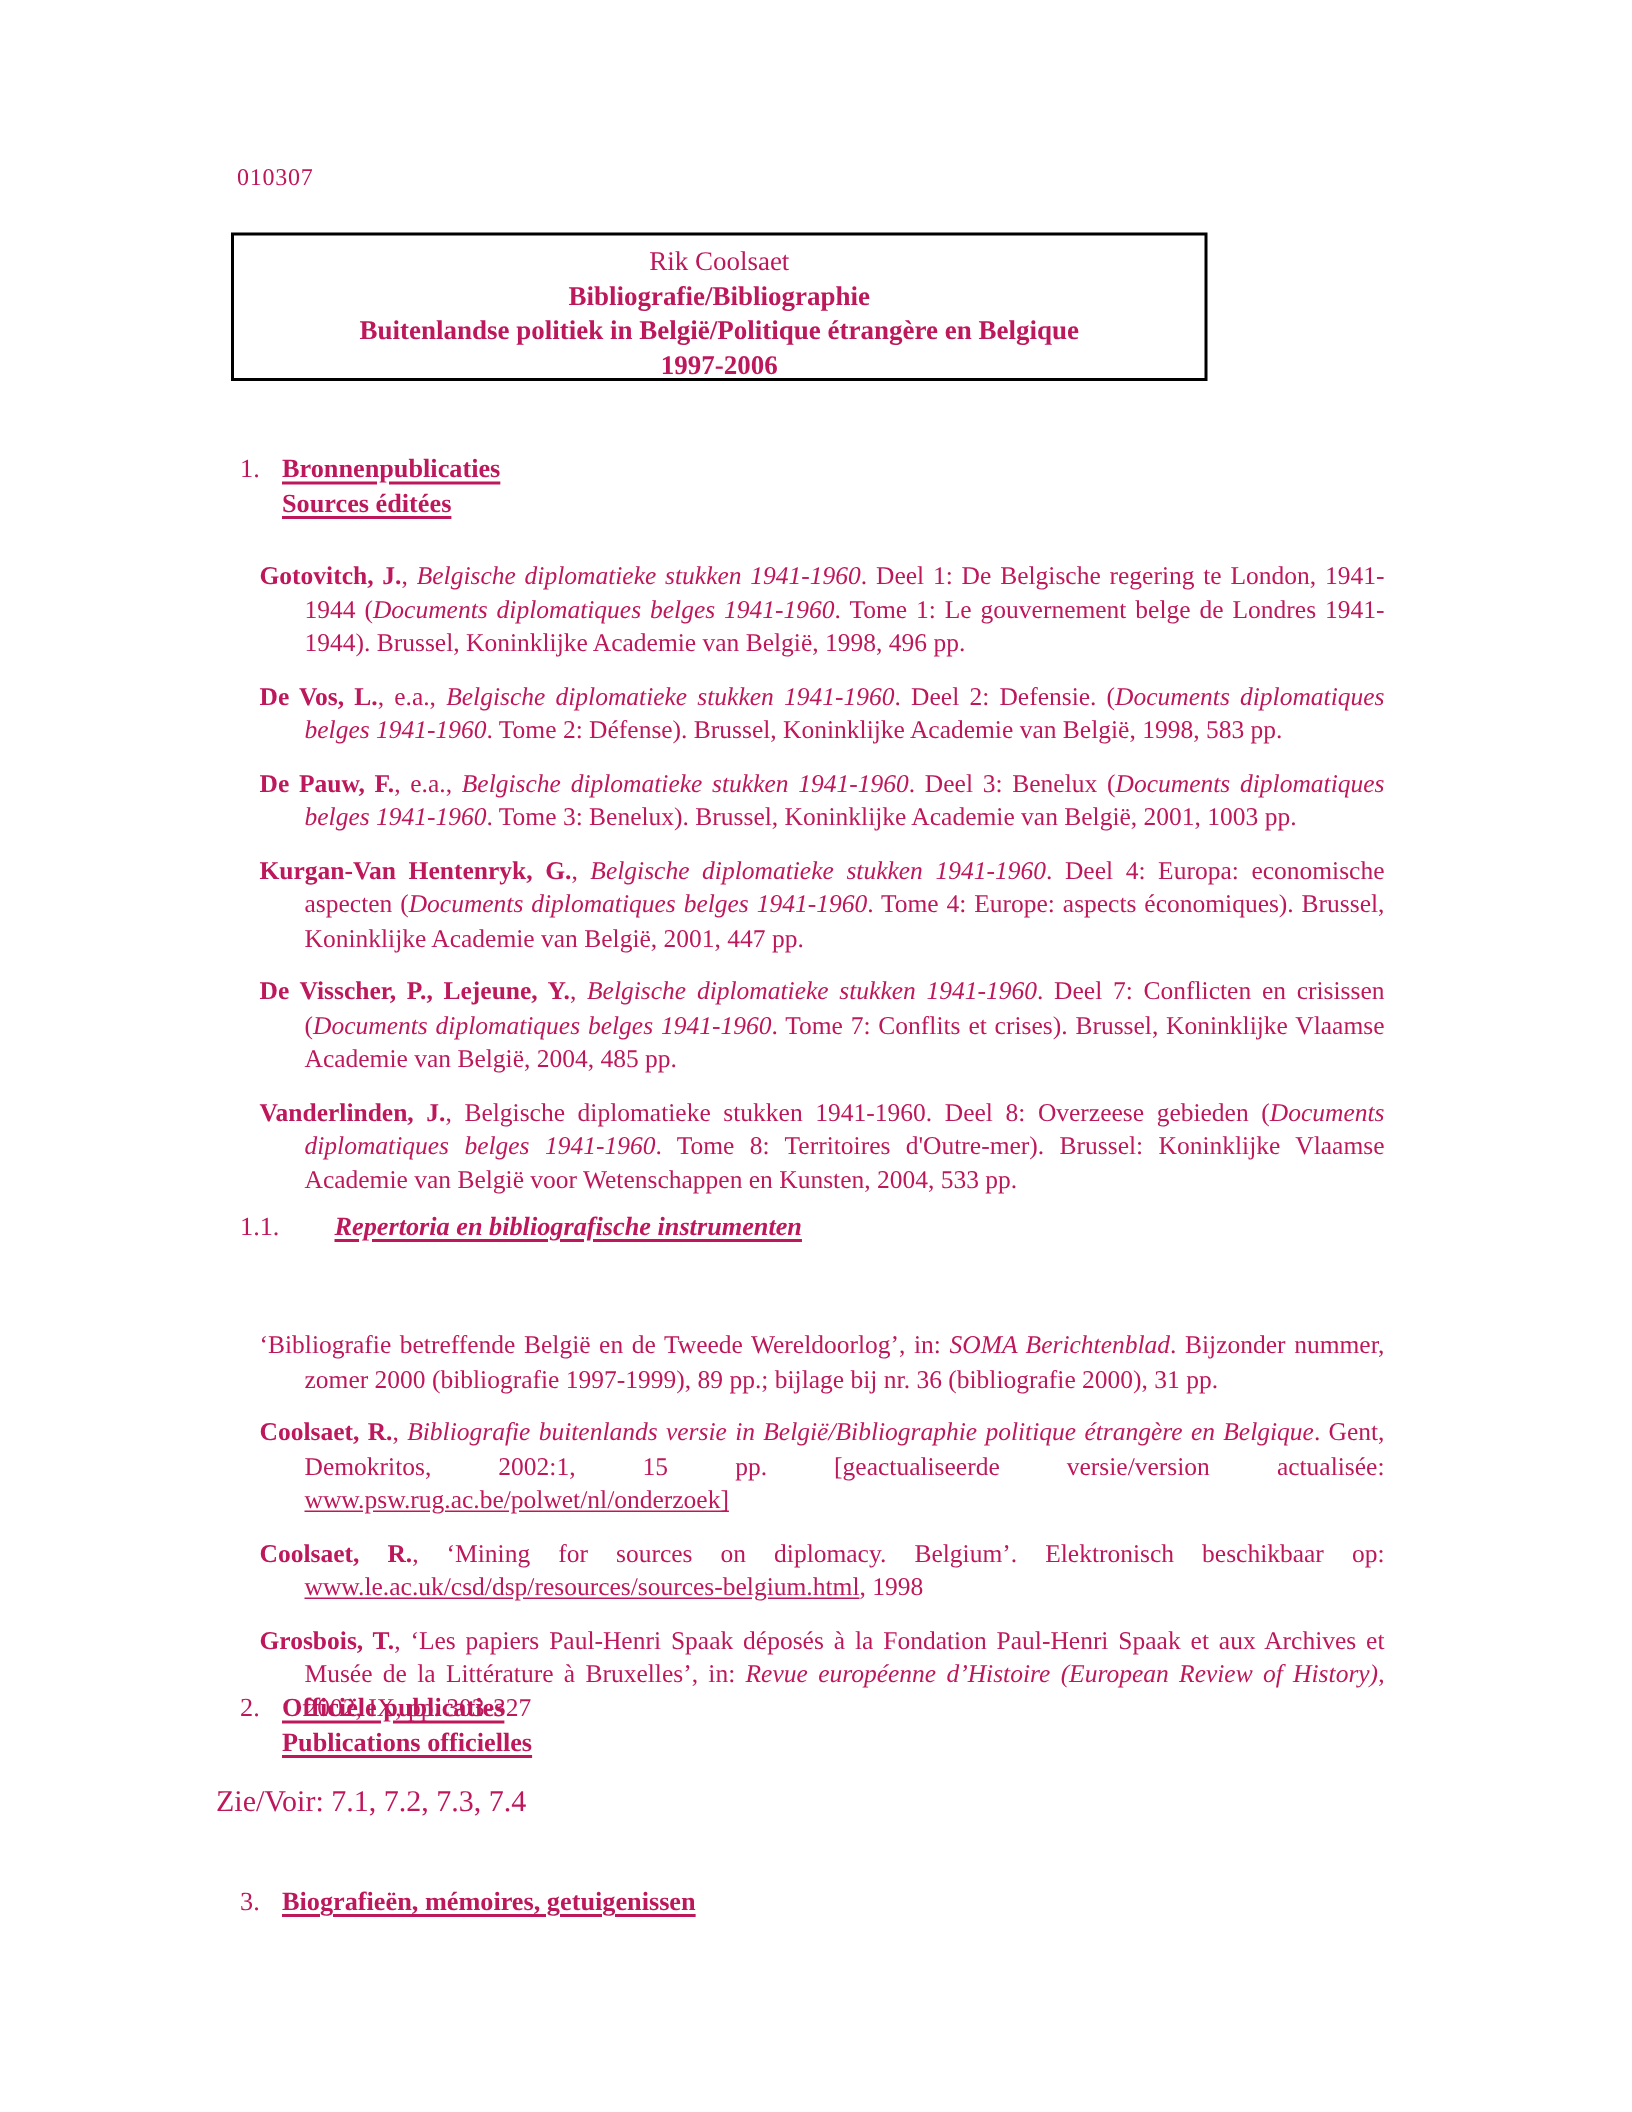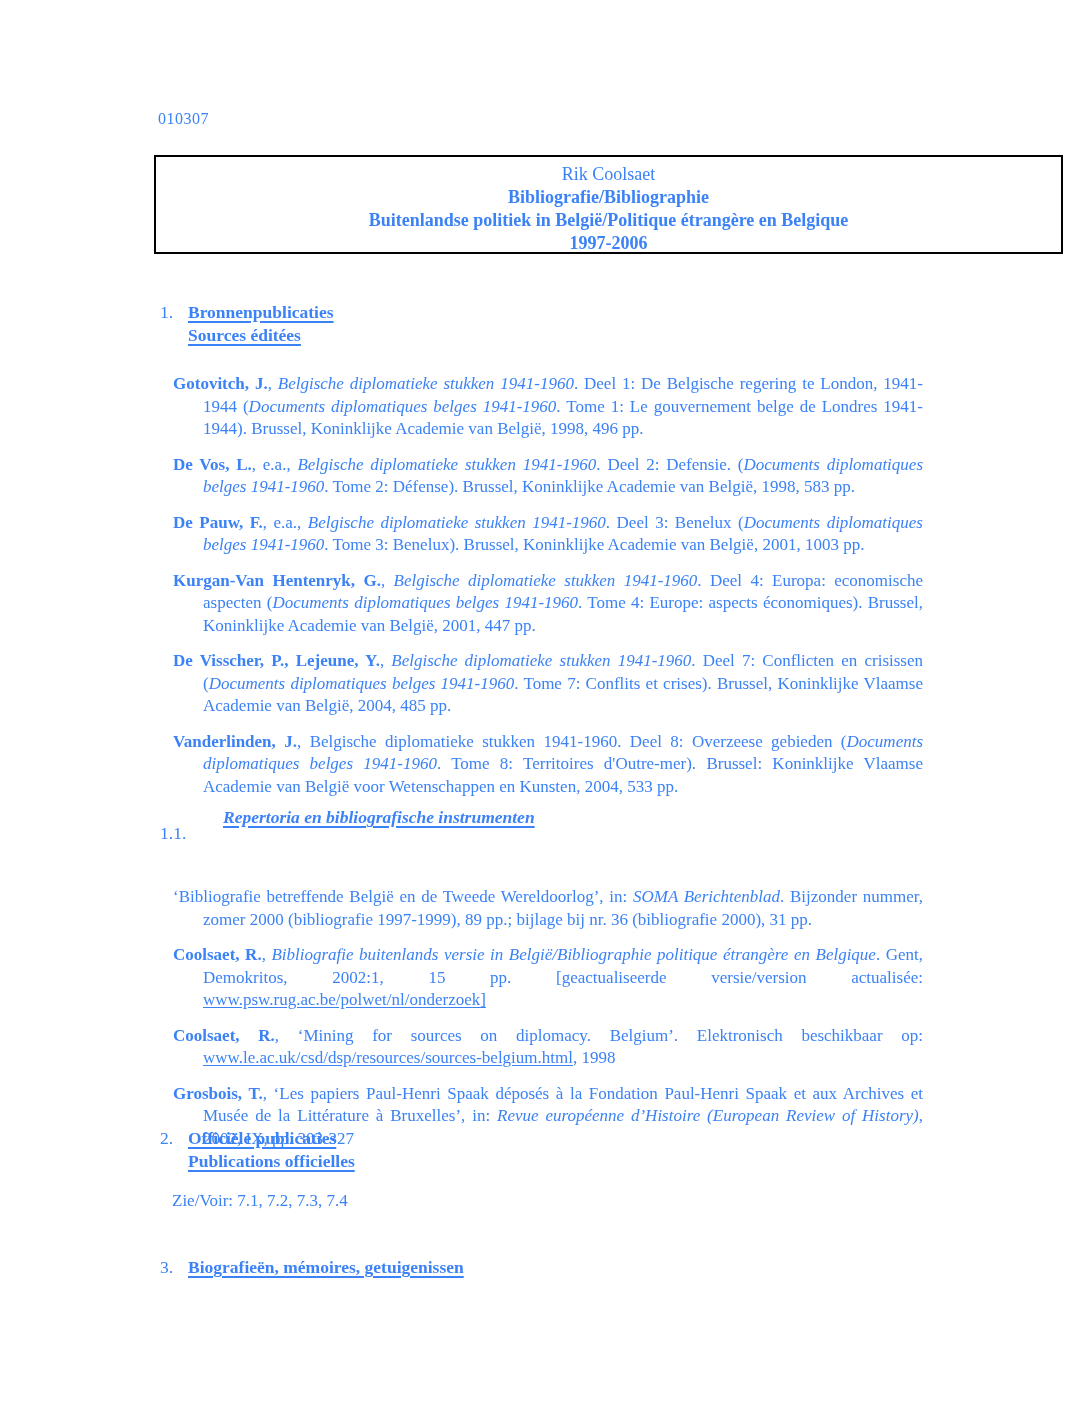--- a/index.html
+++ b/index.html
@@ -1,36 +1,36 @@
 <!DOCTYPE html>
 <html><head>
 <meta charset="utf-8">
 <style>
   html, body { margin: 0; padding: 0; background: #ffffff; }
   .page {
     position: relative;
     width: 1088px;
     height: 1408px;
     background: #ffffff;
-    color: #3b82f6;
+    color: #be185d;
     font-family: "Liberation Serif", "DejaVu Serif", serif;
     overflow: hidden;
   }
   .doc-number {
     position: absolute;
     left: 158px;
     top: 110px;
     font-size: 16px;
     letter-spacing: 0.5px;
   }
   .title-box {
     position: absolute;
     left: 154px;
     top: 155px;
-    width: 909px;
+    width: 651px;
     height: 99px;
     border: 2px solid #000000;
     box-sizing: border-box;
     text-align: center;
     padding-top: 6px;
   }
   .title-box .tl {
     font-size: 18px;
     line-height: 23px;
   }
@@ -38,21 +38,21 @@
 
   .heading {
     position: absolute;
     left: 160px;
     display: flex;
     align-items: flex-start;
     font-size: 17.5px;
     line-height: 23px;
   }
   .heading .num { flex: none; width: 28px; }
-  .heading.sub .num { width: 63px; margin-top: 16px; }
+  .heading.sub .num { width: 63px; }
   .heading .lines .hl {
     display: table;
     font-weight: bold;
     text-decoration: underline;
     text-decoration-thickness: 2px;
     text-underline-offset: 3px;
   }
   .heading.sub .lines .hl { font-style: italic; }
 
   .entries {
@@ -67,22 +67,22 @@
     text-align: justify;
     padding-left: 30px;
     text-indent: -30px;
   }
   .entry .b { font-weight: bold; }
   .entry .i { font-style: italic; }
   .entry .u { text-decoration: underline; text-underline-offset: 2px; }
 
   .see-also {
     position: absolute;
-    left: 172px;
-    font-size: 17px;
+    left: 144px;
+    font-size: 20px;
     line-height: 22.5px;
   }
 </style>
 </head>
 <body>
 
 <div class="page">
 
   <div class="doc-number">010307</div>
 

